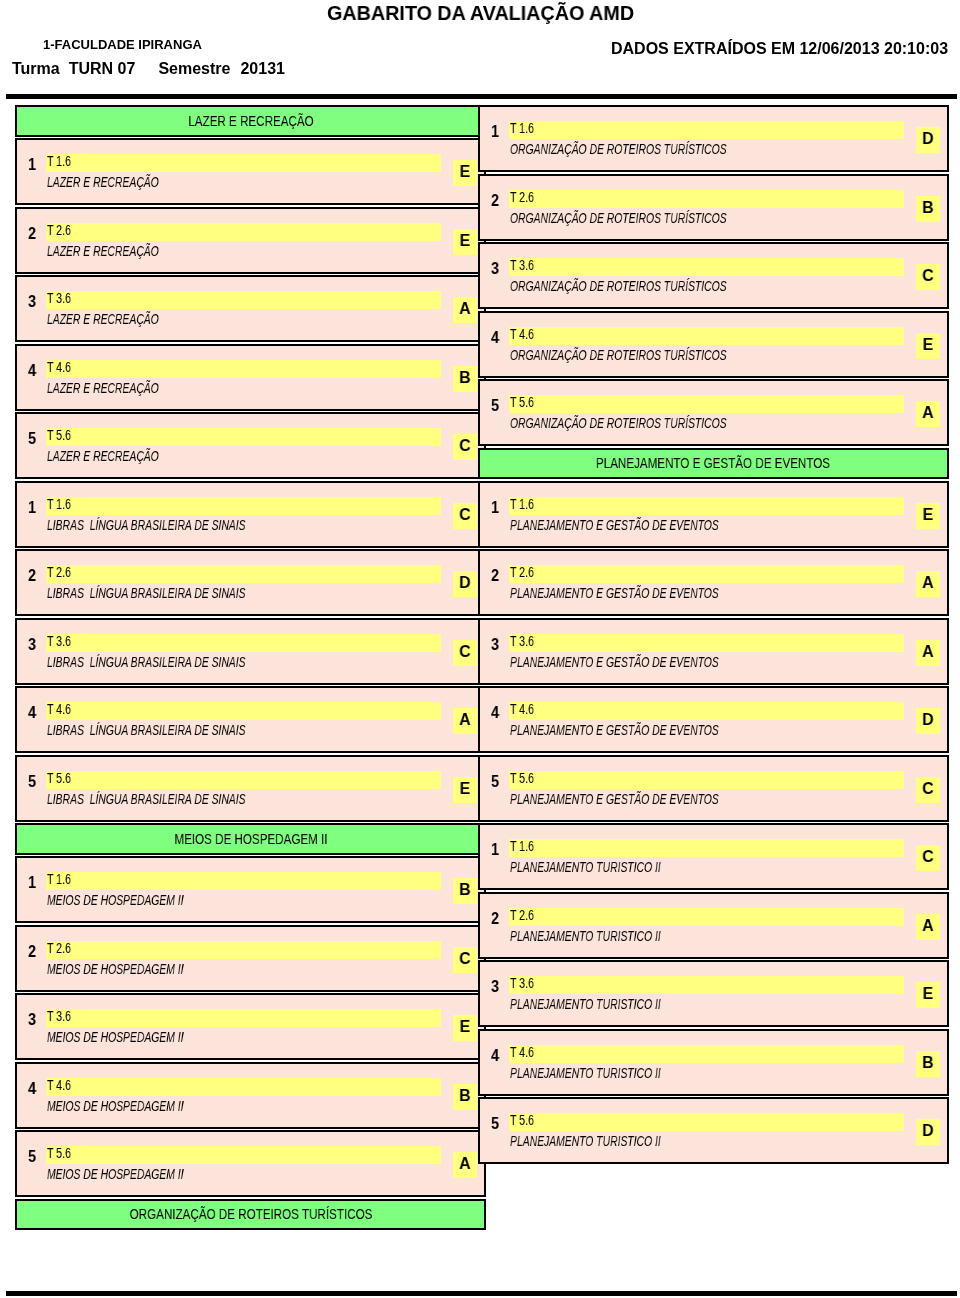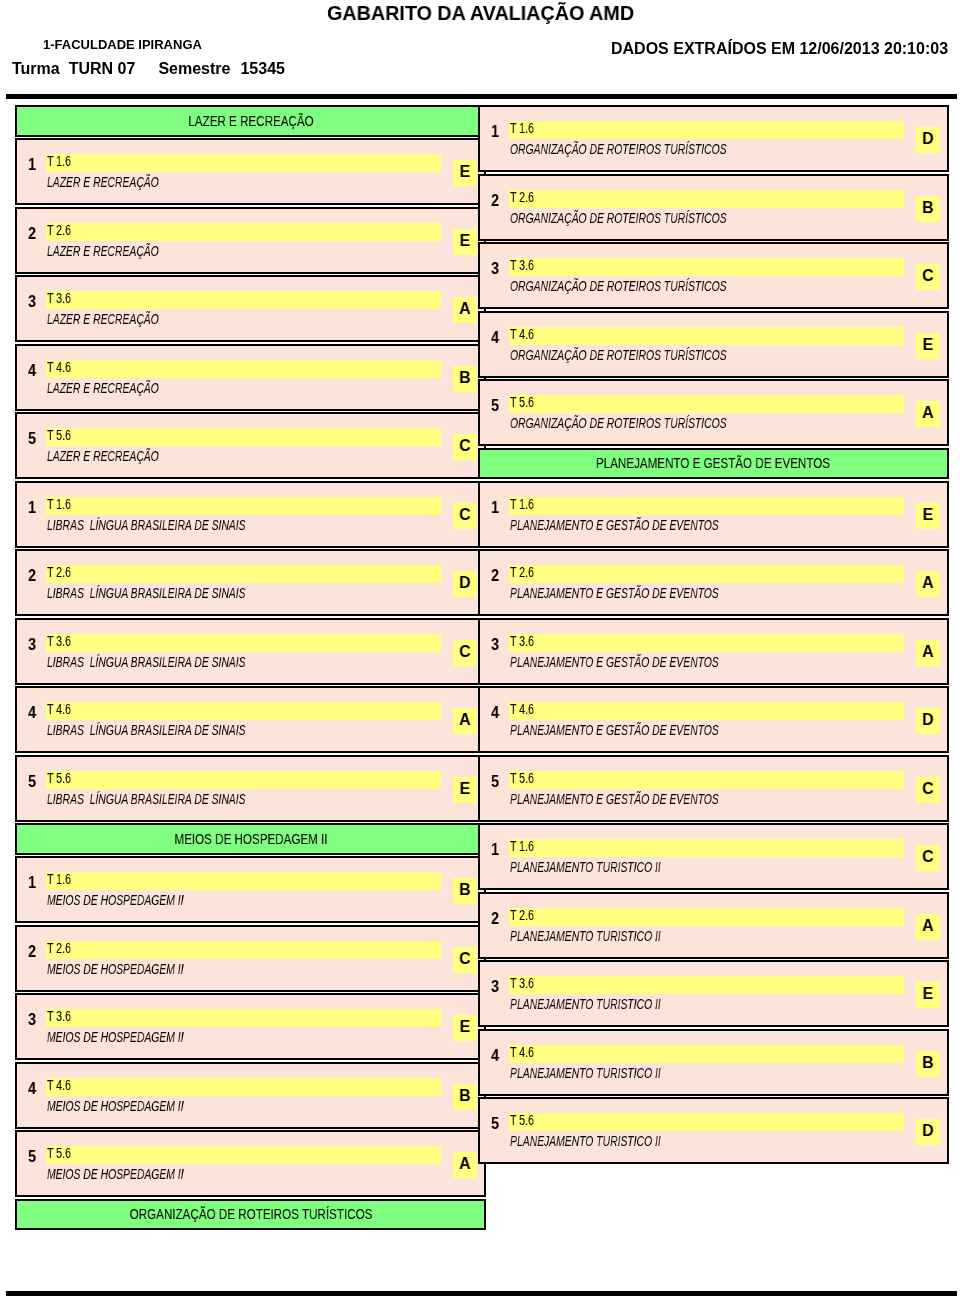--- a/index.html
+++ b/index.html
@@ -32,21 +32,21 @@
   .q .ans{position:absolute;left:436px;top:20px;width:24px;height:26px;background:#ffff80;}
   .q .anstx{will-change:transform;position:absolute;left:436px;top:22px;width:24px;text-align:center;font-size:17px;font-weight:bold;transform:scaleX(0.93);}
 </style>
 </head>
 <body>
 
 <div class="page">
   <div class="doc-title">GABARITO DA AVALIAÇÃO AMD</div>
   <div class="inst">1-FACULDADE IPIRANGA</div>
   <div class="extract">DADOS EXTRAÍDOS EM 12/06/2013 20:10:03</div>
-  <div class="turma"><span>Turma</span><span class="gap1"></span><span>TURN 07</span><span class="gap2"></span><span>Semestre</span><span class="gap3"></span><span>15345</span></div>
+  <div class="turma"><span>Turma</span><span class="gap1"></span><span>TURN 07</span><span class="gap2"></span><span>Semestre</span><span class="gap3"></span><span>20131</span></div>
   <div class="rule-top"></div>
   <div class="rule-bot"></div>
   <div class="cols">
     <div class="col left" id="colLeft">
         <div class="grp-title">
           <span>LAZER E RECREAÇÃO</span>
         </div>
         <div class="q">
           <span class="num">1</span>
           <span class="code"></span>

